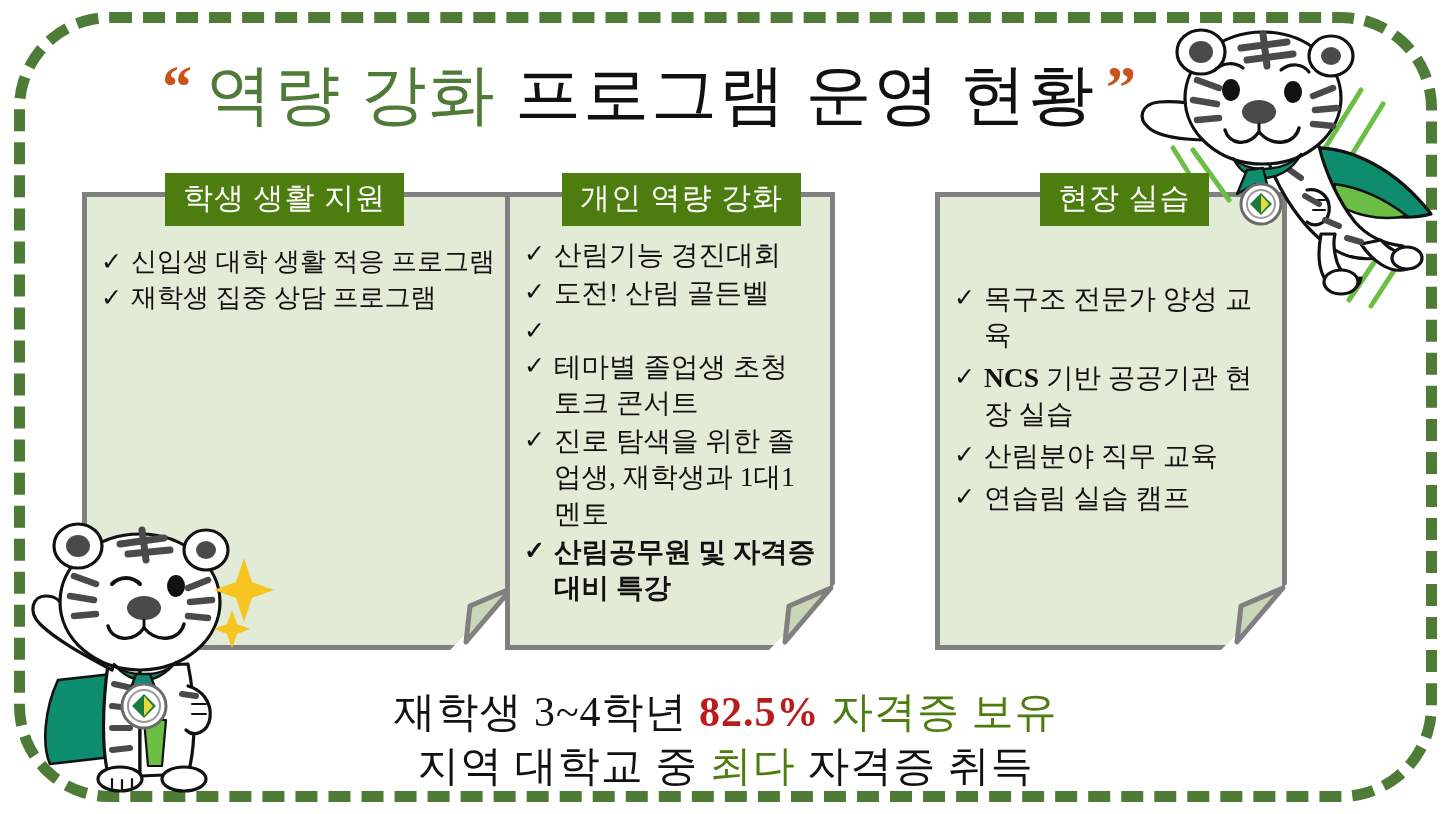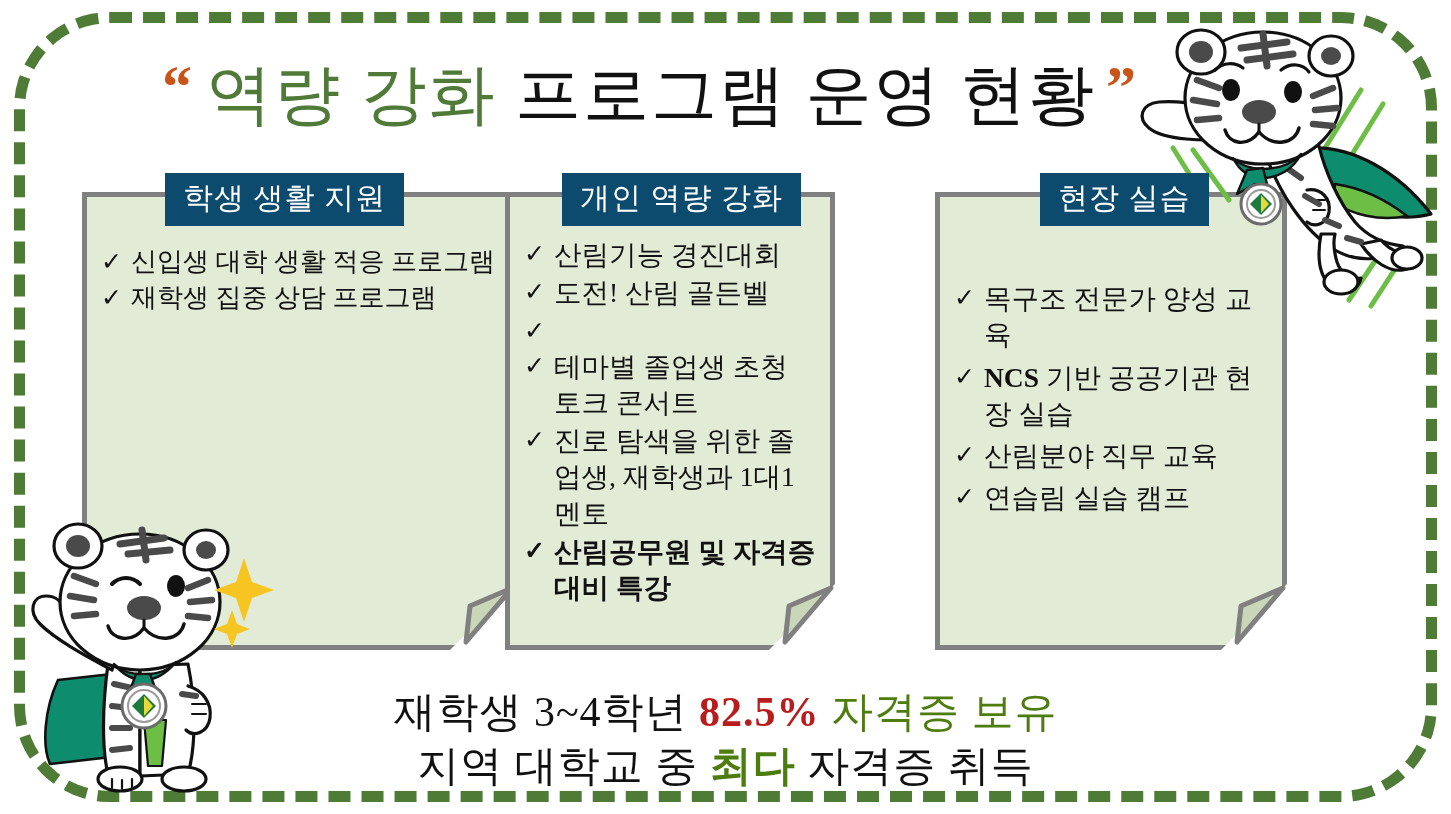--- a/index.html
+++ b/index.html
@@ -59,21 +59,21 @@
   }
   .fold {
     position: absolute;
     right: -5px; bottom: -5px;
     width: 66px; height: 66px;
     overflow: visible;
   }
   .card-title {
     position: absolute;
     top: -24px;
-    background: #0c4a6e;
+    background: #4d7c0f;
     color: #FFFFFF;
     font-size: 30px;
     letter-spacing: 1px;
     padding: 5px 18px 7px;
     white-space: nowrap;
     z-index: 5;
   }
   .card-body {
     position: absolute;
     left: 0; right: 0; top: 0;
@@ -121,21 +121,21 @@
     position: absolute;
     left: 0; right: 0; top: 686px;
     text-align: center;
     font-size: 42px;
     line-height: 1.28;
     color: #111111;
     letter-spacing: 1px;
   }
   .caption .blue { color: #b91c1c; font-weight: bold; }
   .caption .red  { color: #4d7c0f; }
-  .caption .red.b { font-weight: bold; }
+  .caption .red.b { font-weight: normal; }
   .caption .b { font-weight: normal; }
 
   
   .mascot { position: absolute; }
   #mascot-standing { left: 16px; top: 498px; width: 270px; height: 300px; }
   #mascot-flying  { left: 1135px; top: 8px;  width: 316px; height: 310px; }
 </style>
 </head>
 <body>
 

